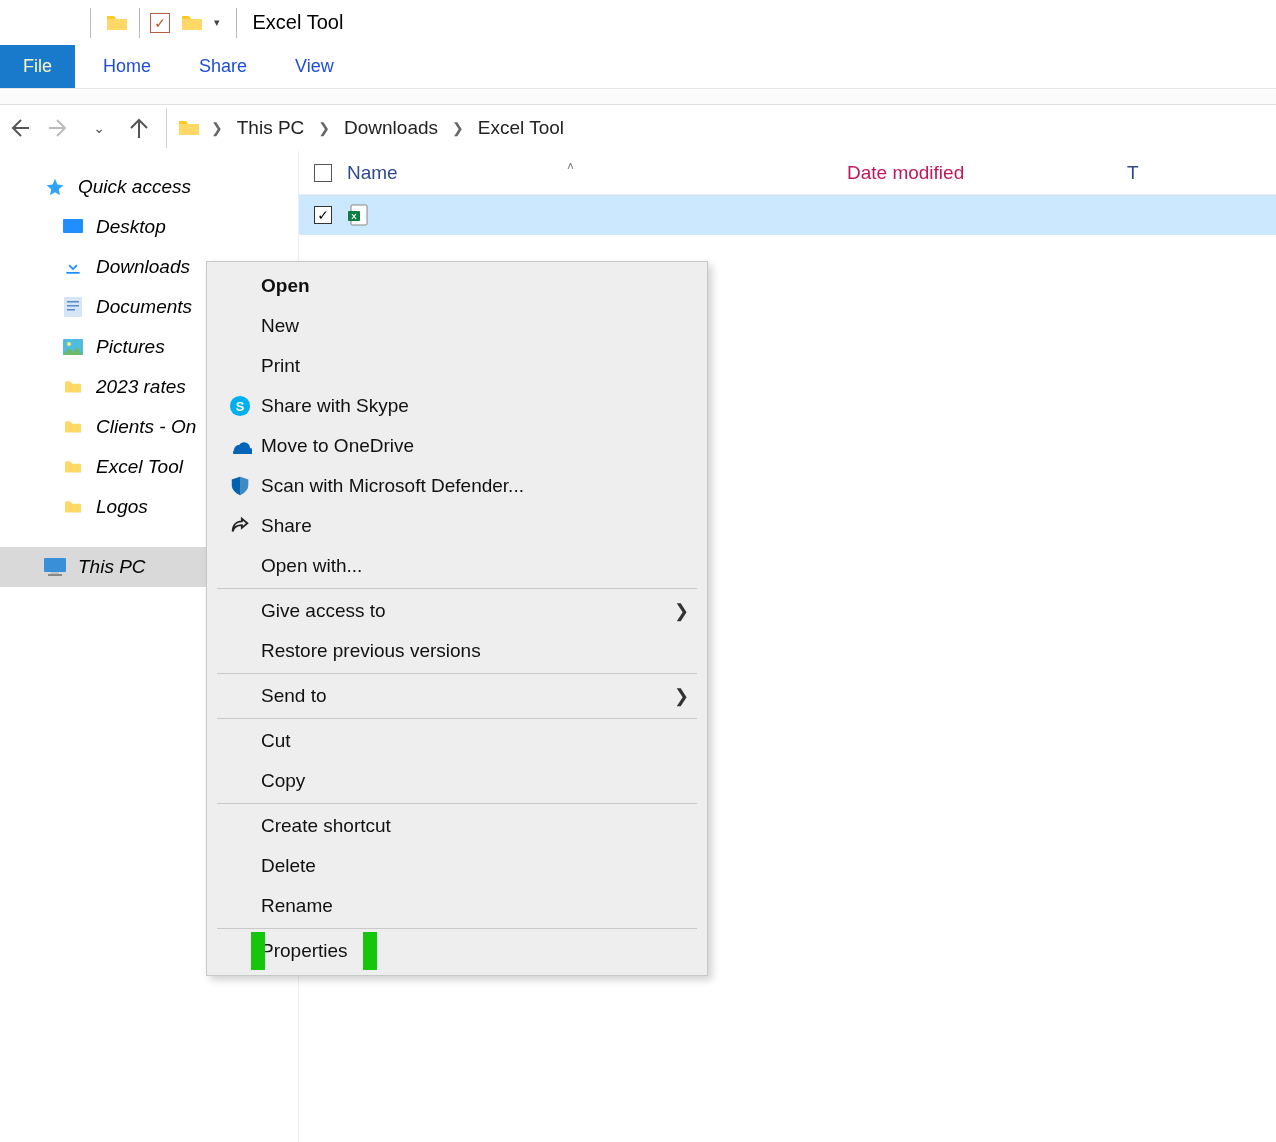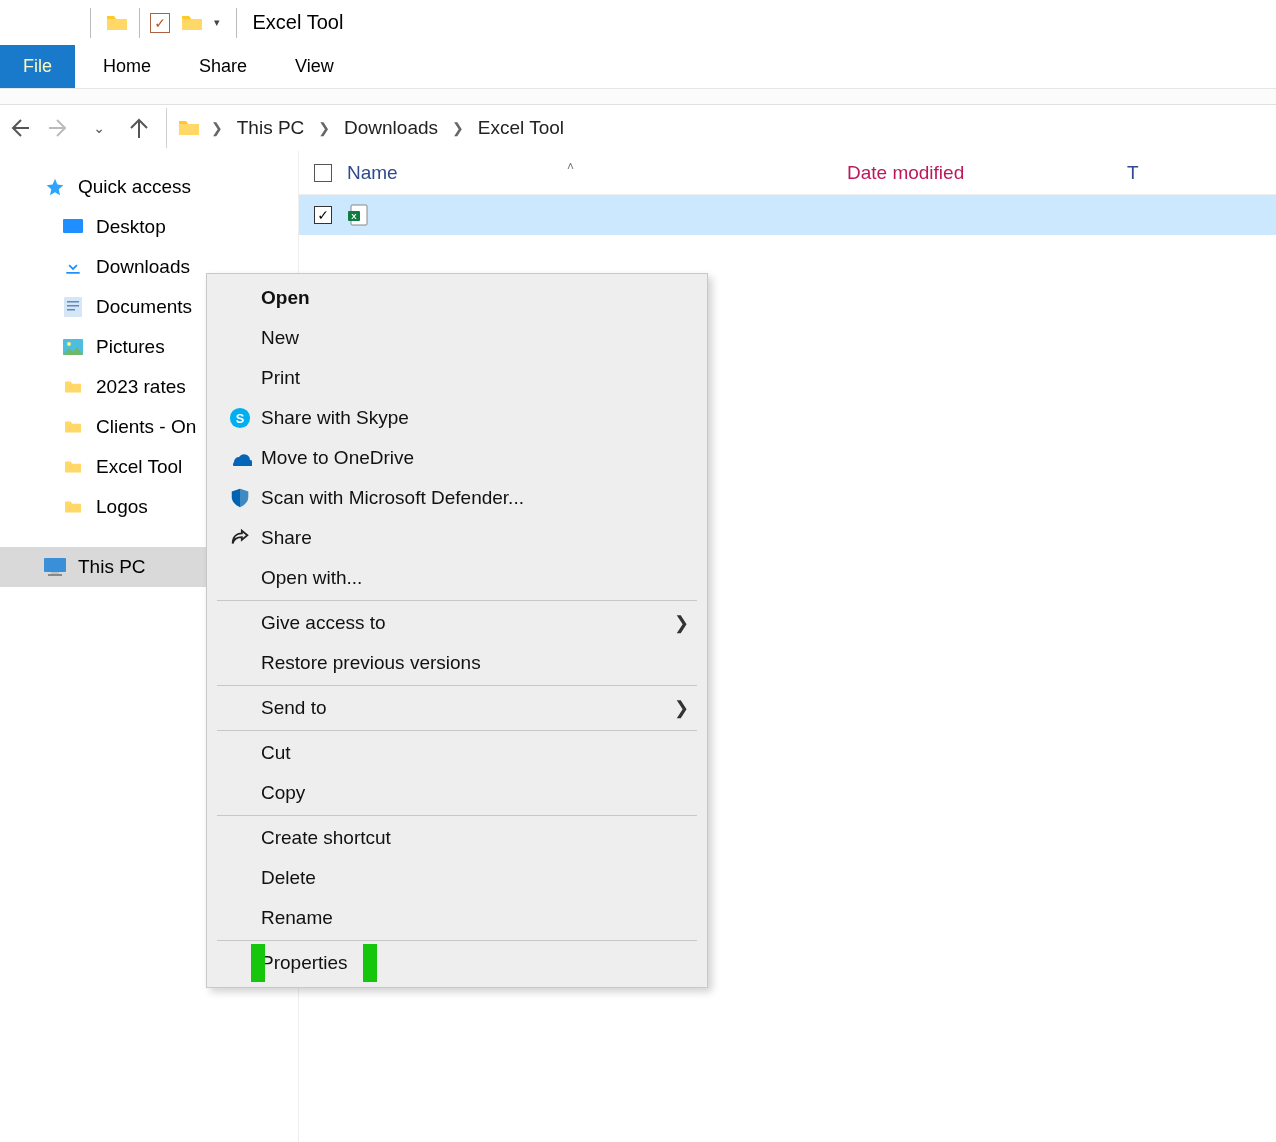--- a/index.html
+++ b/index.html
@@ -11,39 +11,39 @@
   .titlebar .folder-ico { width:24px; height:20px; }
   .titlebar .dividerv2 { width:1px; height:30px; background:#bbb; margin:0 0 0 0;}
   .titlebar .check-ico { width:20px; height:20px; display:flex; align-items:center; justify-content:center; border:1px solid #b06040; color:#c04a1a; font-size:14px;}
   .titlebar .folder2 { width:24px; height:20px; }
   .titlebar .dropdown-caret { font-size:11px; color:#444; }
   .titlebar .dividerv3 { width:1px; height:30px; background:#bbb; margin:0 6px 0 6px;}
   .title-text { font-size:20px; color:#000; }
 
   
   .ribbon-tabs { display:flex; align-items:stretch; height:44px; border-bottom:1px solid #e6e6e6; }
-  .tab { padding:0 20px; display:flex; align-items:center; font-size:18px; color:#000000; cursor:default; }
+  .tab { padding:0 20px; display:flex; align-items:center; font-size:18px; color:#1d4ed8; cursor:default; }
   .tab.file { background:#1979ca; color:#fef9c3; padding:0 23px; }
   .tab + .tab { margin-left:8px; }
 
   .ribbon-strip { height:16px; background:#fbfbfb; border-bottom:1px solid #e0e0e0; }
 
   
   .addrbar { display:flex; align-items:center; height:46px; gap:14px; padding:0 6px; }
   .nav-btn { width:26px; height:26px; display:flex; align-items:center; justify-content:center; color:#666; font-size:20px;}
   .nav-btn.disabled { color:#bbb; }
   .addrbox { flex:1; display:flex; align-items:center; gap:8px; height:40px; border-left:1px solid #d0d0d0; padding-left:10px;}
   .crumb { font-size:19px; color:#222; padding:0 4px; }
   .crumb-sep { color:#666; font-size:14px; padding:0 2px; }
 
   
   .main { display:flex; height: calc(1142px - 45px - 44px - 16px - 46px); }
 
   
-  .sidebar { width:298px; background:#fff; padding-top:16px; position:relative;}
+  .sidebar { width:298px; background:#fff; padding-top:16px; position:relative;font-style:italic;}
   .side-item { display:flex; align-items:center; height:40px; padding-left:44px; font-size:19px; gap:12px; cursor:default;}
   .side-item.sub { padding-left:62px; }
   .side-item.selected { background:#d9d9d9; }
   .side-ico { width:22px; height:18px; display:flex; align-items:center; justify-content:center; }
   .side-spacer { height:20px; }
 
   
   .listing { flex:1; position:relative; border-left:1px solid #eee;}
   .list-header { display:flex; align-items:center; height:44px; border-bottom:1px solid #eee; color:#1a237e; }
   .col-cb { width:48px; display:flex; align-items:center; justify-content:center; }
@@ -54,21 +54,21 @@
   .hd-cbox { width:18px; height:18px; border:1.5px solid #555; background:#fff;}
 
   .list-row { display:flex; align-items:center; height:40px; background:#cce8ff; }
   .row-cb { width:48px; display:flex; align-items:center; justify-content:center; }
   .row-cbox { width:18px; height:18px; border:1.5px solid #333; background:#fff; display:flex; align-items:center; justify-content:center; font-size:14px; color:#000;}
   .row-name { flex:0 0 500px; font-size:19px; color:#000; display:flex; align-items:center; gap:8px;}
   .row-date { flex:0 0 280px; font-size:19px; color:#000; }
   .excel-ico { width:22px; height:22px; display:inline-block; }
 
   
-  .context-menu { position:absolute; left:206px; top:273px; width:502px; background:#eeeeee; border:1px solid #c8c8c8; box-shadow:4px 4px 8px rgba(0,0,0,0.18); padding:4px 0; }
+  .context-menu { position:absolute; left:206px; top:261px; width:502px; background:#eeeeee; border:1px solid #c8c8c8; box-shadow:4px 4px 8px rgba(0,0,0,0.18); padding:4px 0; }
   .cm-item { display:flex; align-items:center; height:40px; padding:0 18px 0 18px; font-size:19px; color:#111; cursor:default; position:relative;}
   .cm-item .cm-ico { width:30px; display:flex; align-items:center; justify-content:center; margin-right:6px;}
   .cm-item .cm-label { flex:1; }
   .cm-item .cm-arrow { font-size:18px; color:#333; }
   .cm-item.bold { font-weight:700; }
   .cm-sep { height:1px; background:#c8c8c8; margin:2px 10px; }
   .highlight-l, .highlight-r { position:absolute; width:14px; height:38px; background:#16c60c; top:1px;}
   .highlight-l { left:44px; }
   .highlight-r { left:156px; }
 

